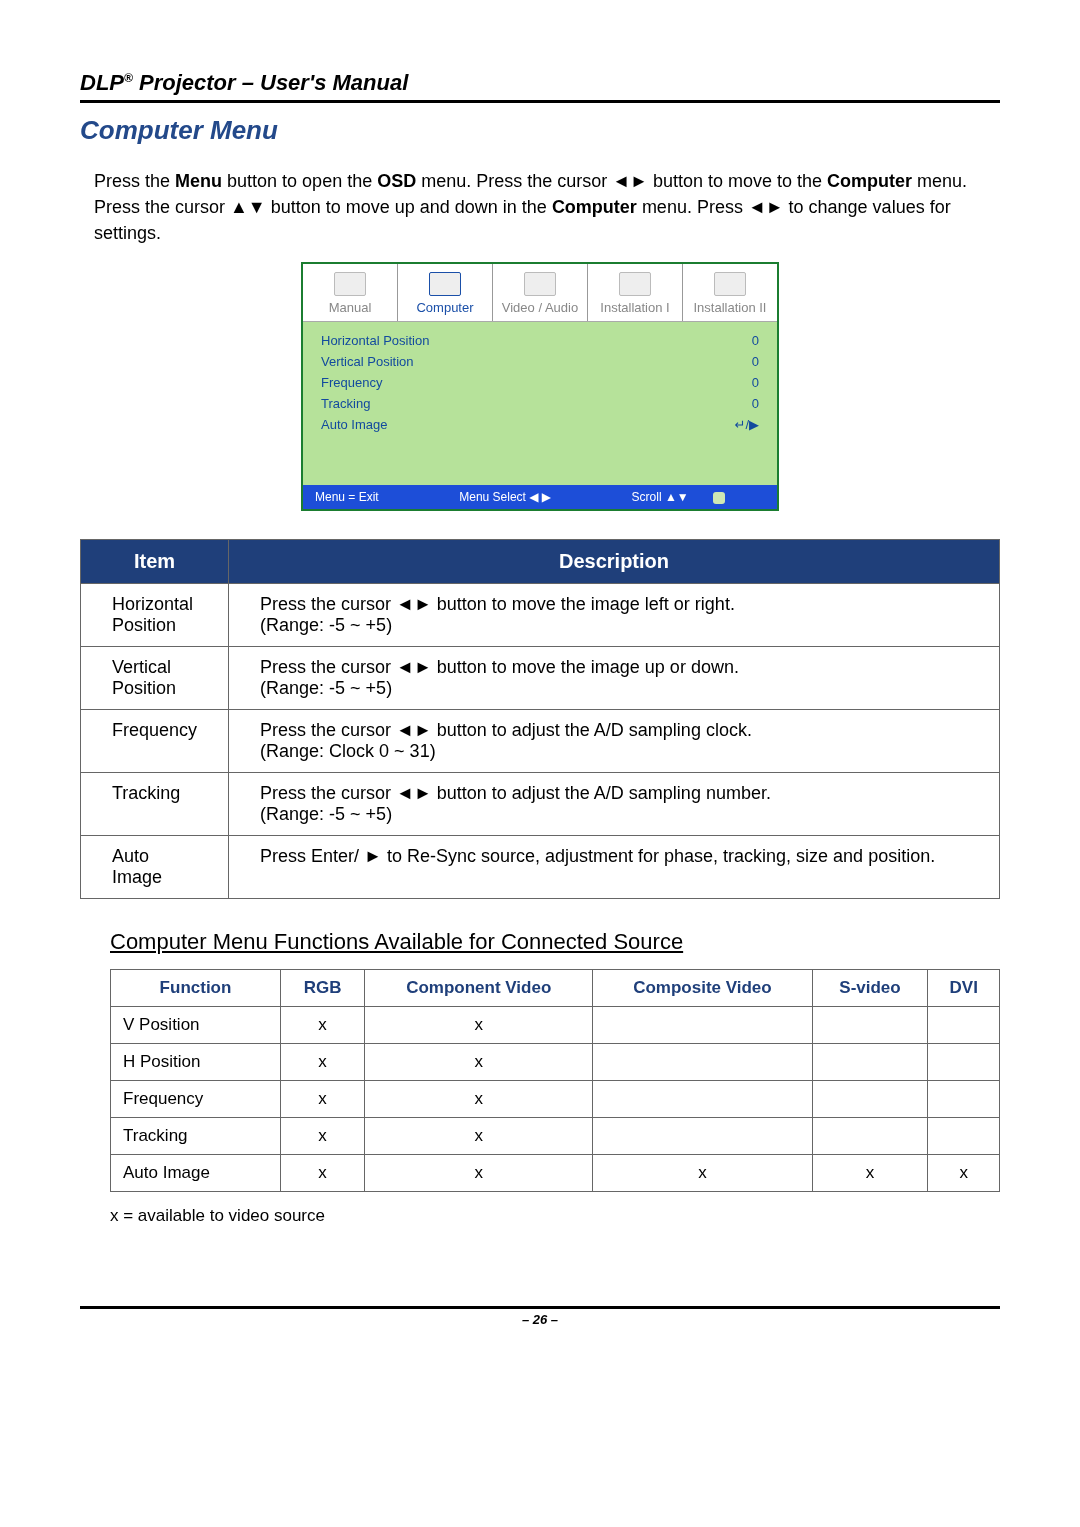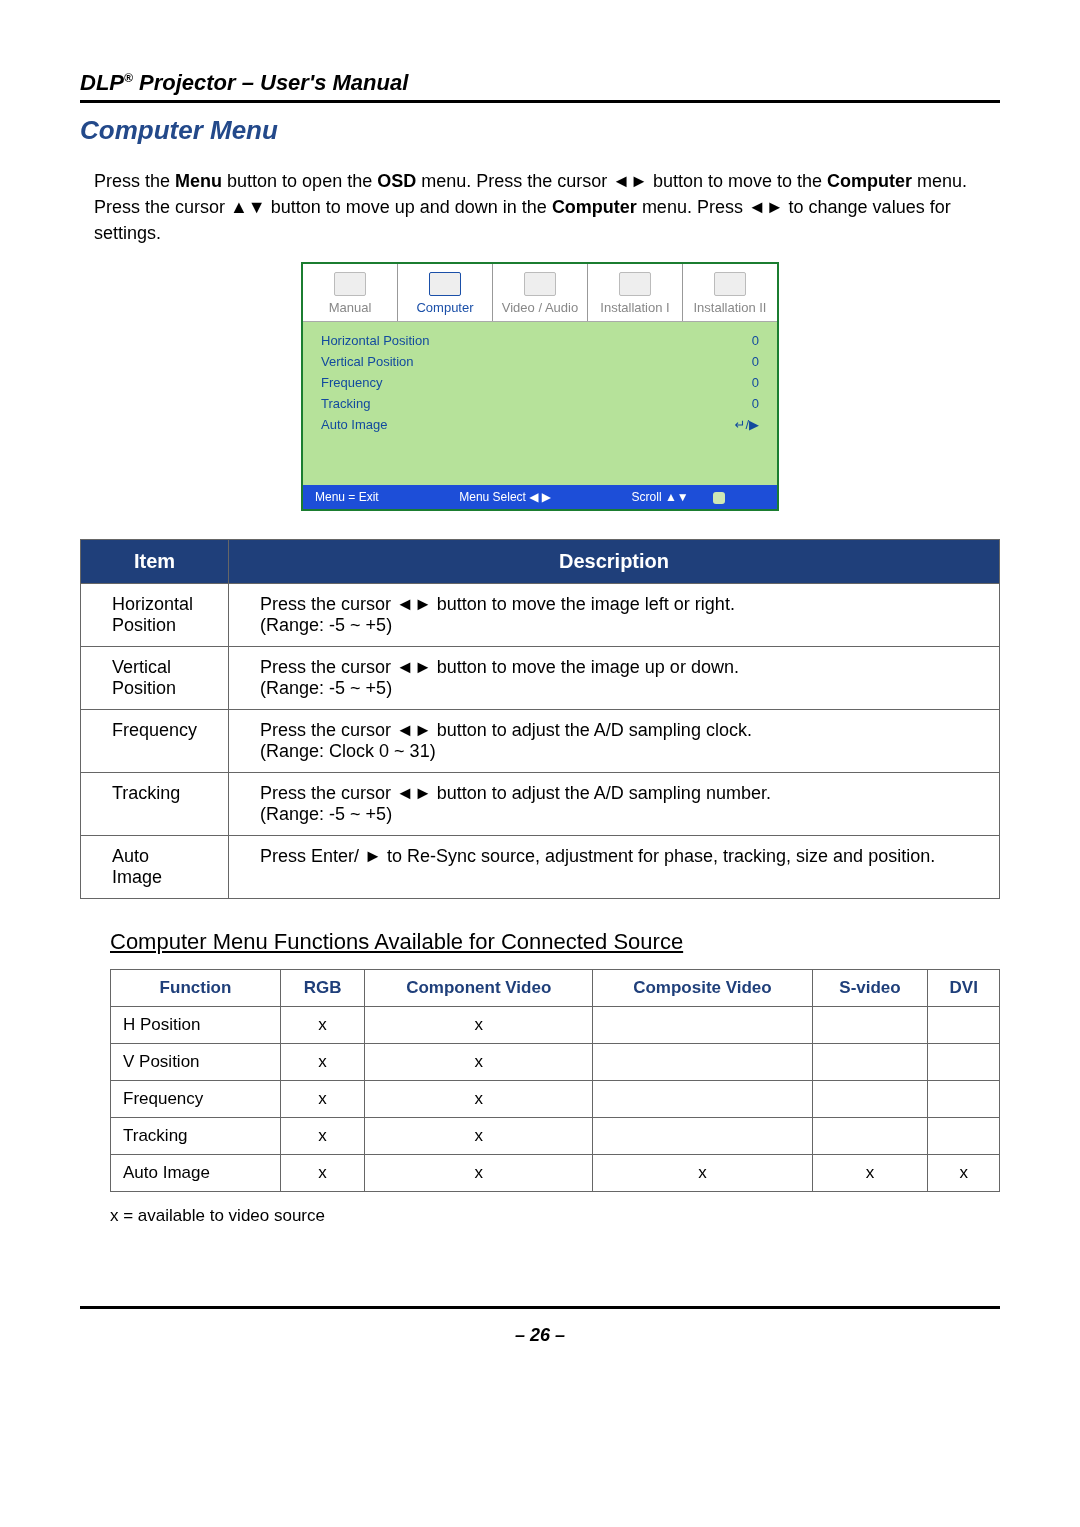--- a/index.html
+++ b/index.html
@@ -31,21 +31,21 @@
 table.desc th{background:#1f3f7a;color:#fff;font-weight:700;text-align:center;font-size:20px}
 table.desc td.item{width:130px}
 .subhead{font-size:22px;text-decoration:underline;margin:0 0 14px 30px}
 table.avail{width:calc(100% - 30px);margin-left:30px;border-collapse:collapse}
 table.avail th,table.avail td{border:1px solid #666;padding:8px 12px;font-size:17px}
 table.avail th{font-weight:700;text-align:center;color:#1f3f7a}
 table.avail td{text-align:center}
 table.avail td.fn{text-align:left;width:170px}
 .note{margin:14px 0 0 30px;font-size:17px}
 .footer{border-top:3px solid #000;margin-top:80px}
-.pagenum{text-align:center;font-weight:700;font-style:italic;font-size:18px;padding-top:16px}
+.pagenum{text-align:center;font-weight:700;font-style:italic;font-size:13px;padding-top:3px}
 .av-glyph{display:inline-block;font-size:13px}
 </style>
 </head>
 <body>
 
 <div class="page">
 
   <div class="hdr">
     <span class="hdr-title">
       <span>DLP</span><sup>®</sup><span> Projector – User's Manual</span>
@@ -141,29 +141,29 @@
         <th>Function</th>
         <th>RGB</th>
         <th>Component Video</th>
         <th>Composite Video</th>
         <th>S-video</th>
         <th>DVI</th>
       </tr>
     </thead>
     <tbody>
       <tr>
+          <td class="fn">V Position</td>
+          <td>x</td>
+          <td>x</td>
+          <td></td>
+          <td></td>
+          <td></td>
+        </tr>
+      <tr>
           <td class="fn">H Position</td>
-          <td>x</td>
-          <td>x</td>
-          <td></td>
-          <td></td>
-          <td></td>
-        </tr>
-      <tr>
-          <td class="fn">V Position</td>
           <td>x</td>
           <td>x</td>
           <td></td>
           <td></td>
           <td></td>
         </tr>
       <tr>
           <td class="fn">Frequency</td>
           <td>x</td>
           <td>x</td>

